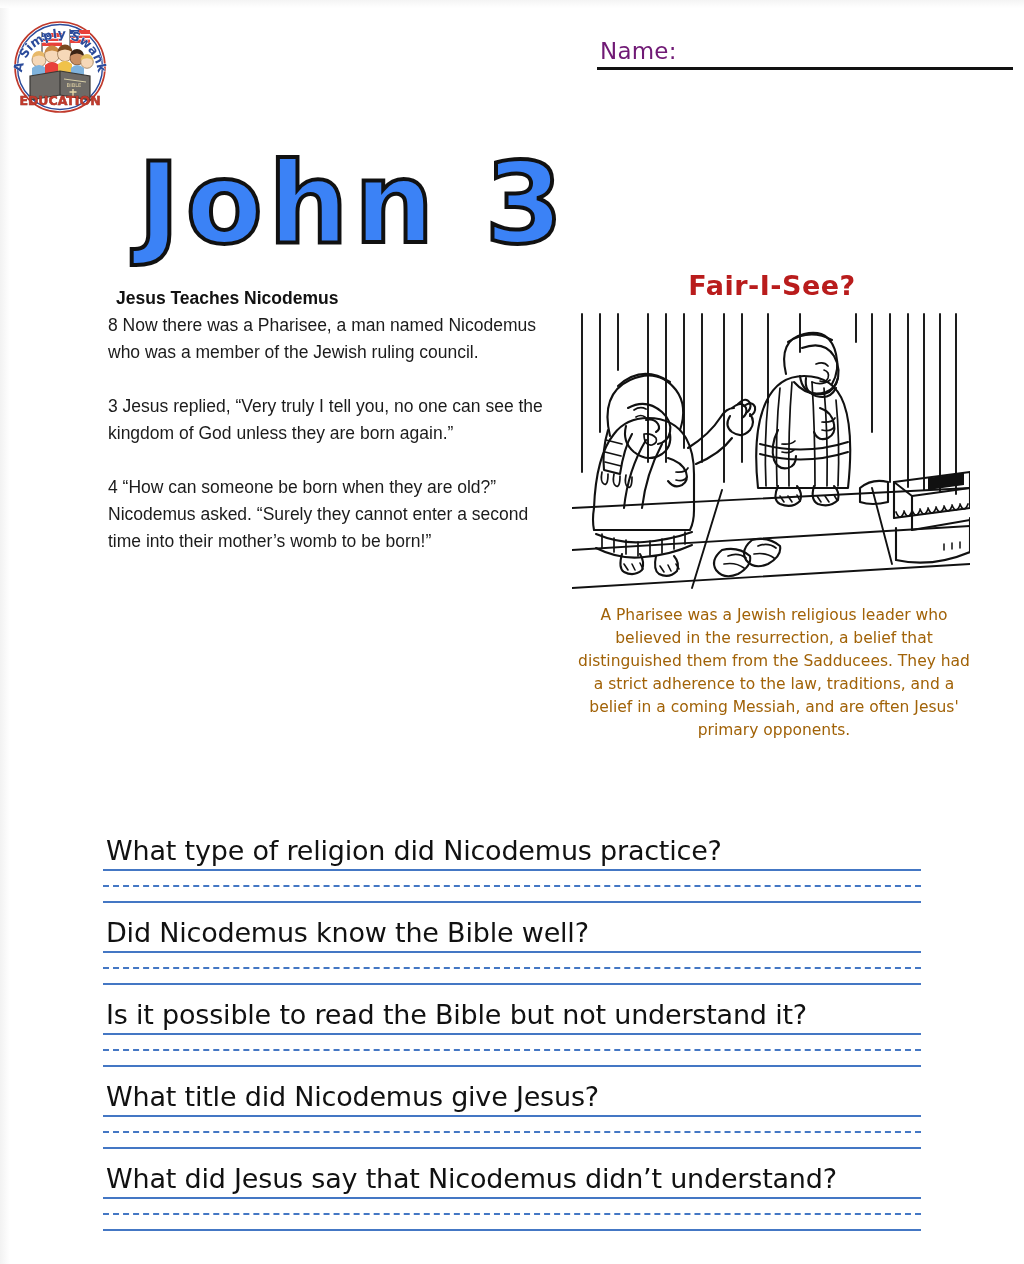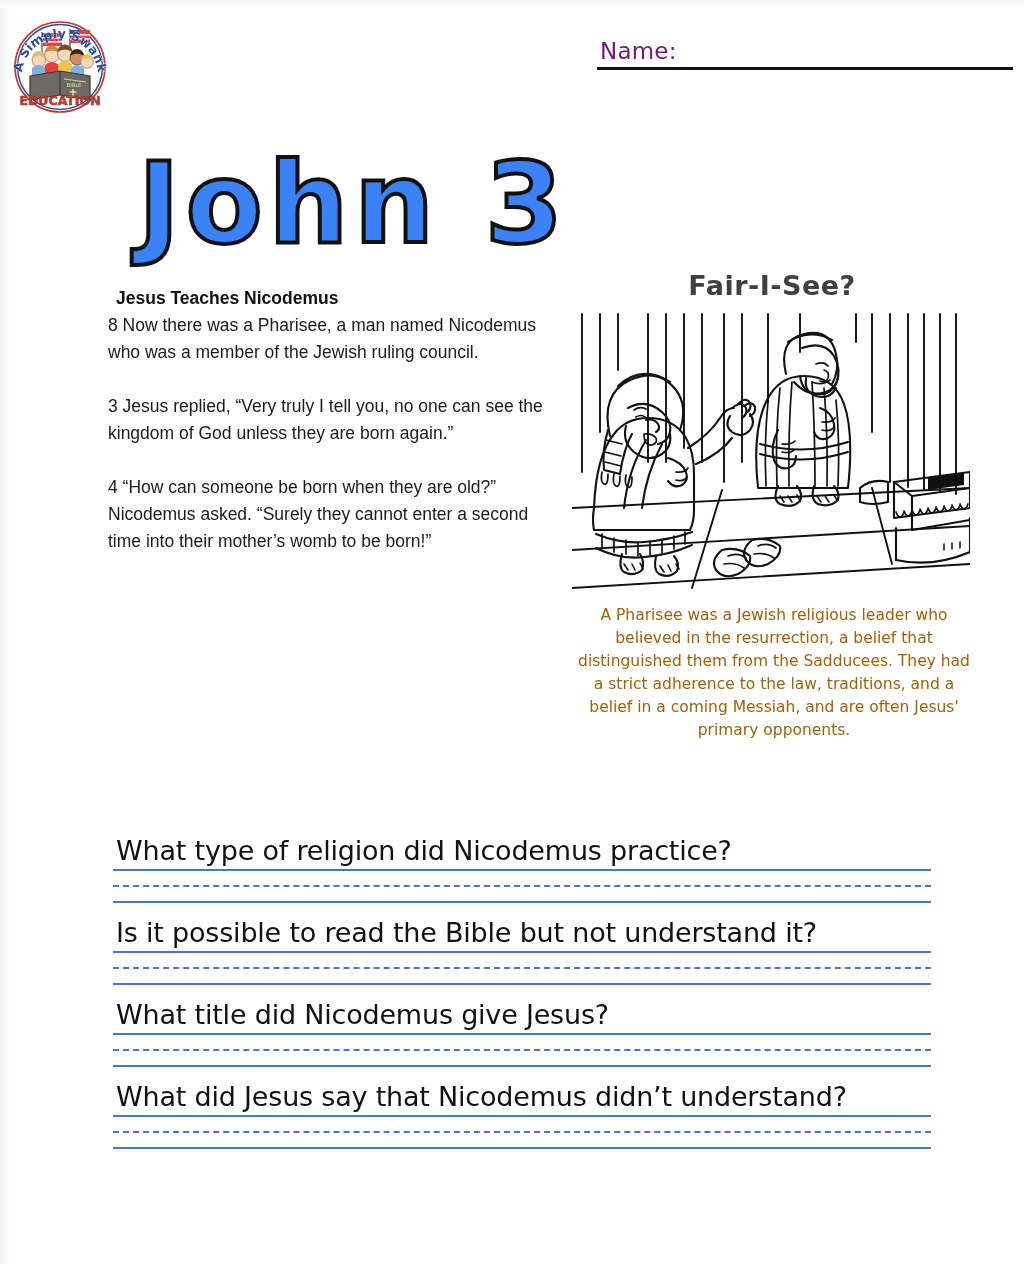--- a/index.html
+++ b/index.html
@@ -112,21 +112,21 @@
   
   .fairisee-heading {
     position: absolute;
     left: 572px;
     top: 270px;
     width: 400px;
     text-align: center;
     font-family: "DejaVu Sans", sans-serif;
     font-size: 27px;
     font-weight: bold;
-    color: #404040;
+    color: #b91c1c;
     letter-spacing: 0.5px;
   }
   .illustration {
     position: absolute;
     left: 572px;
     top: 312px;
     width: 398px;
     height: 282px;
     background: #ffffff;
   }
@@ -140,21 +140,21 @@
     text-align: center;
     font-family: "DejaVu Sans", sans-serif;
     font-size: 15.5px;
     line-height: 23px;
     color: #a16207;
   }
 
   
   .questions {
     position: absolute;
-    left: 113px;
+    left: 103px;
     top: 833px;
     width: 818px;
   }
   .qblock {
     position: relative;
     width: 818px;
     height: 82px;
   }
   .qtext {
     font-family: "DejaVu Sans", sans-serif;
@@ -413,43 +413,51 @@
 
     <div class="qblock">
       <div class="qtext">What type of religion did Nicodemus practice?</div>
       <div class="rule-solid"></div>
       <div class="gap-a"></div>
       <div class="rule-dashed"></div>
       <div class="gap-b"></div>
       <div class="rule-solid"></div>
     </div>
 
-
     <div class="qblock">
-      <div class="qtext">Is it possible to read the Bible but not understand it?</div>
+      <div class="qtext">Did Nicodemus know the Bible well?</div>
       <div class="rule-solid"></div>
       <div class="gap-a"></div>
       <div class="rule-dashed"></div>
       <div class="gap-b"></div>
       <div class="rule-solid"></div>
     </div>
 
     <div class="qblock">
-      <div class="qtext">What title did Nicodemus give Jesus?</div>
+      <div class="qtext">Is it possible to read the Bible but not understand it?</div>
       <div class="rule-solid"></div>
       <div class="gap-a"></div>
       <div class="rule-dashed"></div>
       <div class="gap-b"></div>
       <div class="rule-solid"></div>
     </div>
 
     <div class="qblock">
-      <div class="qtext">What did Jesus say that Nicodemus didn’t understand?</div>
+      <div class="qtext">What title did Nicodemus give Jesus?</div>
       <div class="rule-solid"></div>
       <div class="gap-a"></div>
       <div class="rule-dashed"></div>
       <div class="gap-b"></div>
       <div class="rule-solid"></div>
     </div>
 
+    <div class="qblock">
+      <div class="qtext">What did Jesus say that Nicodemus didn’t understand?</div>
+      <div class="rule-solid"></div>
+      <div class="gap-a"></div>
+      <div class="rule-dashed"></div>
+      <div class="gap-b"></div>
+      <div class="rule-solid"></div>
+    </div>
+
   </div>
 
 </div>
 
 </body></html>

